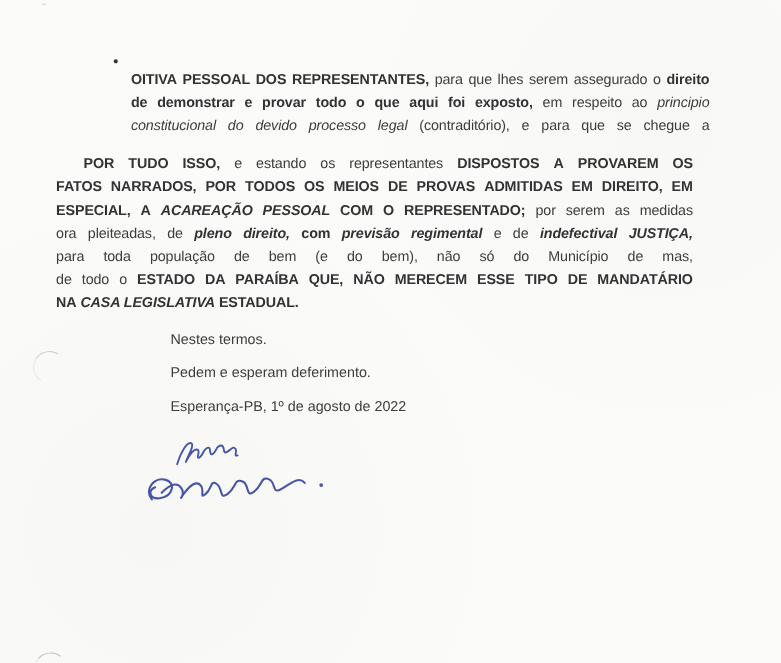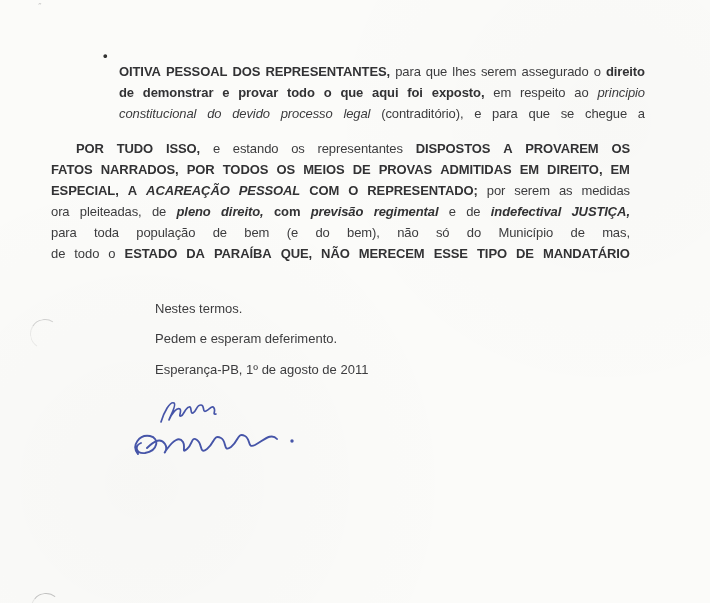--- a/index.html
+++ b/index.html
@@ -199,25 +199,26 @@
         <span class="b ">DA</span>
         <span class="b ">PARAÍBA</span>
         <span class="b ">QUE,</span>
         <span class="b ">NÃO</span>
         <span class="b ">MERECEM</span>
         <span class="b ">ESSE</span>
         <span class="b ">TIPO</span>
         <span class="b ">DE</span>
         <span class="b ">MANDATÁRIO</span>
       </div>
+      <div class="line"><span class="b " style="white-space: pre;">NA</span><span class="b i" style="white-space: pre;"> CASA LEGISLATIVA</span><span class="b " style="white-space: pre;"> ESTADUAL.</span></div>
     </div>
 
   <div class="closing closing-1">Nestes termos.</div>
   <div class="closing closing-2">Pedem e esperam deferimento.</div>
-  <div class="closing closing-3">Esperança-PB, 1º de agosto de 2011</div>
+  <div class="closing closing-3">Esperança-PB, 1º de agosto de 2022</div>
 
   <div class="signature-block">
     <svg width="200" height="78" viewBox="0 0 200 78">
       <g fill="none" stroke="#2e3f9e" stroke-linecap="round" stroke-linejoin="round" opacity="0.88">
         <path stroke-width="1.7" d="M31,26 C34,16 40,5 44,7 C47,9 40,20 39,24 C42,17 47,11 50,13 C52,15 48,21 51,20 C54,19 55,12 59,11 C62,10 60,18 63,17 C67,15 66,9 71,9 C75,9 72,17 76,15 C80,13 82,9 84,12 C86,15 82,19 86,18"></path>
         <path stroke-width="1.9" d="M8,58 C1,50 9,38 20,40 C30,42 28,55 15,57 C6,58 4,50 11,47 M17,52 C25,44 31,42 35,48 C39,54 31,61 37,53 C43,45 49,40 53,46 C56,51 51,58 57,53 C63,48 61,40 67,44 C73,48 69,59 77,53 C85,47 83,38 91,42 C97,45 93,57 101,51 C109,45 107,36 115,40 C121,43 117,53 125,49 C133,45 141,36 147,43"></path>
         <circle cx="162" cy="45" r="1.7" fill="#2e3f9e" stroke="none"></circle>
       </g>
     </svg>
   </div>

